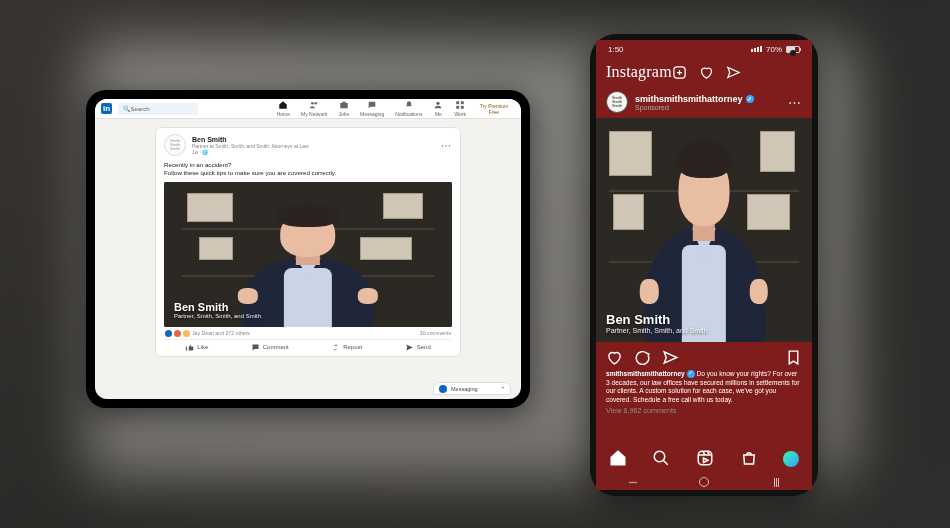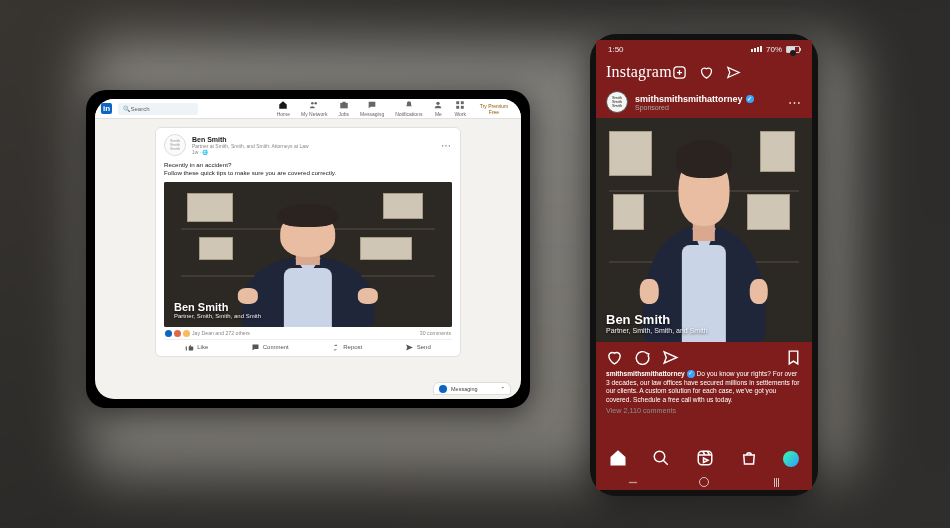--- a/index.html
+++ b/index.html
@@ -7,21 +7,21 @@
   
   .bg{position:absolute;inset:0;background:
     linear-gradient(135deg,#3a3632 0%,#2b2a28 40%,#302e2c 100%);
     filter:blur(14px);transform:scale(1.1)}
   .bg:before{content:"";position:absolute;left:120px;top:60px;width:700px;height:400px;
     background:linear-gradient(#c8c6c0 0%,#b5b1a9 100%);border-radius:20px;filter:blur(22px);opacity:.55}
 
   
   .tablet{position:absolute;left:86px;top:90px;width:444px;height:318px;border-radius:20px;
     background:#000;padding:9px;box-shadow:0 6px 30px rgba(0,0,0,.55)}
-  .tablet-screen{background:#f3f2ef;width:100%;height:100%;border-radius:19px;overflow:hidden;position:relative;font-size:6px;color:#666}
+  .tablet-screen{background:#f3f2ef;width:100%;height:100%;border-radius:12px;overflow:hidden;position:relative;font-size:6px;color:#666}
   .li-top{height:20px;background:#fff;border-bottom:1px solid #e0e0e0;display:flex;align-items:center;padding:0 10px 0 6px}
   .li-logo{width:11px;height:11px;background:#0a66c2;border-radius:2px;color:#fff;display:flex;align-items:center;justify-content:center;font-weight:700;font-size:8px}
   .li-search{flex:0 0 80px;margin-left:6px;height:12px;border-radius:2px;background:#eef3f8;display:flex;align-items:center;padding:0 5px;color:#666}
   .li-nav{margin-left:auto;display:flex;gap:11px;align-items:center;font-size:5px;color:#666}
   .li-nav-item{display:flex;flex-direction:column;align-items:center;gap:1px}
   .li-nav-item svg{width:10px;height:10px;fill:#666}
   .li-nav-item.active svg{fill:#191919}
   .li-card{margin:8px auto;width:306px;background:#fff;border:1px solid #e0e0e0;border-radius:6px;padding:6px 8px 4px}
   .li-author{display:flex;align-items:center;gap:6px}
   .li-ava{width:22px;height:22px;border-radius:50%;border:1px solid #ddd;background:#fafafa;display:flex;align-items:center;justify-content:center;font-size:4px;color:#999;text-align:center;line-height:1}
@@ -344,21 +344,21 @@
       <svg class="save" viewBox="0 0 24 24">
           <path d="M6 3h12v18l-6-4-6 4z"></path>
         </svg>
     </div>
 
     <div class="ig-cap">
       <span class="u">smithsmithsmithattorney</span>
       <span class="ver" style="vertical-align:middle"></span>
       <span>Do you know your rights? For over 3 decades, our law offices have secured millions in settlements for our clients. A custom solution for each case, we've got you covered. Schedule a free call with us today.</span>
     </div>
-    <div class="ig-viewc">View 2,110 comments</div>
+    <div class="ig-viewc">View 6,962 comments</div>
 
     <div class="ig-bottom">
       <span class="home"><svg viewBox="0 0 24 24">
             <path d="M3 11l9-8 9 8v10H3z"></path>
           </svg></span>
       <span><svg viewBox="0 0 24 24">
             <circle cx="10" cy="10" r="7"></circle>
             <path d="M21 21l-6-6"></path>
           </svg></span>
       <span><svg viewBox="0 0 24 24">

